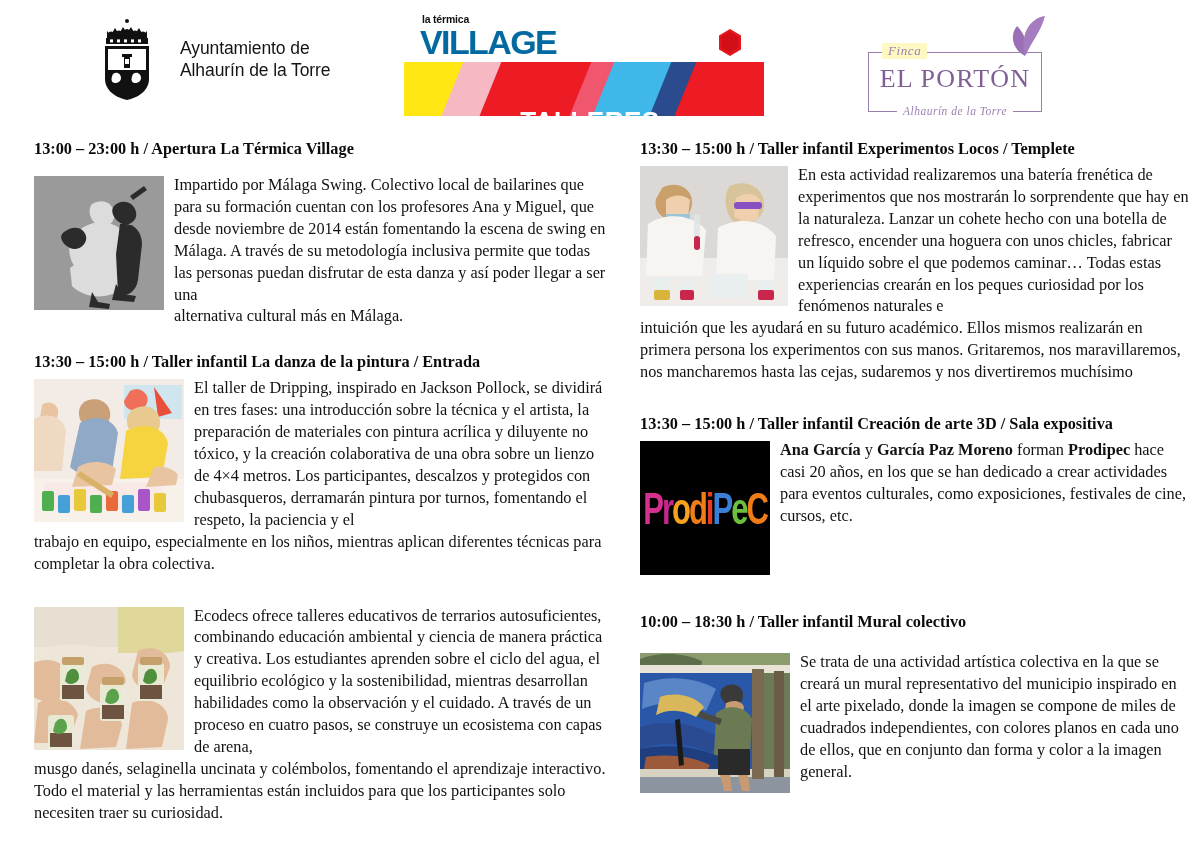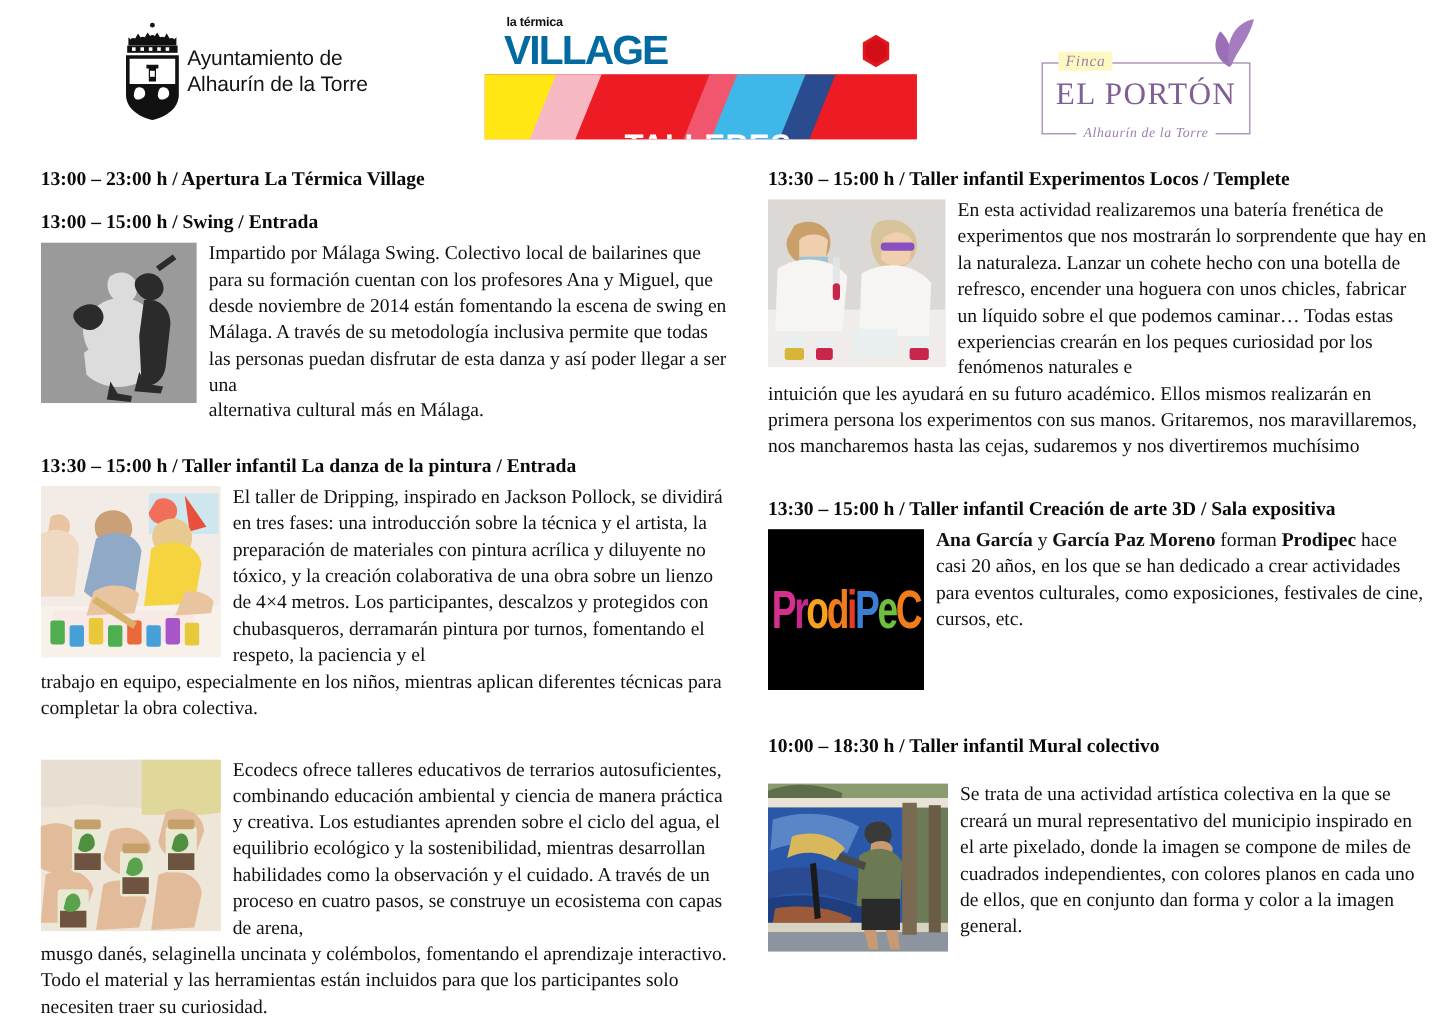--- a/index.html
+++ b/index.html
@@ -24,21 +24,21 @@
     width: 1200px;
   }
 
   
   .ayto {
     position: absolute;
     left: 100px;
     top: 18px;
     display: flex;
     align-items: center;
-    gap: 2px;
+    gap: 26px;
   }
   .crest { width: 54px; height: 82px; display: block; }
   .ayto-text {
     font-family: "Liberation Sans", sans-serif;
     font-size: 17.5px;
     line-height: 1.28;
     color: #141414;
     letter-spacing: -0.1px;
     white-space: pre-line;
   }
@@ -298,21 +298,20 @@
 <div class="columns">
 
   <div class="col col-left">
 
     <div class="evt">
       <p class="evt-title">13:00 – 23:00 h / Apertura La Térmica Village</p>
     </div>
     <div class="sp-10"></div>
 
     <div class="evt clearfix">
-      <p class="evt-title">13:00 – 15:00 h / Swing / Entrada</p>
       <svg class="thumb" width="130" height="134" viewBox="0 0 130 134">
         <rect width="130" height="134" fill="#9a9a9a"></rect>
         <g fill="#dcdcdc">
           <path d="M58 28 c10 -6 20 -2 22 8 c2 10 -6 16 -14 14 c-8 -2 -14 -14 -8 -22 Z"></path>
           <path d="M40 60 c12 -16 34 -18 48 -6 c10 8 8 22 -2 28 l-20 12 c-10 6 -24 2 -28 -8 c-4 -10 -4 -18 2 -26 Z"></path>
           <path d="M36 92 l14 -10 c16 -6 34 -4 44 6 l-8 26 c-14 10 -36 8 -48 -4 Z"></path>
         </g>
         <g fill="#2b2b2b">
           <path d="M80 30 c8 -8 20 -4 22 6 c2 8 -6 14 -13 12 c-7 -2 -14 -12 -9 -18 Z"></path>
           <path d="M86 48 c14 -2 22 8 22 20 l-4 36 c-2 12 -12 18 -20 14 l-2 -40 Z"></path>

